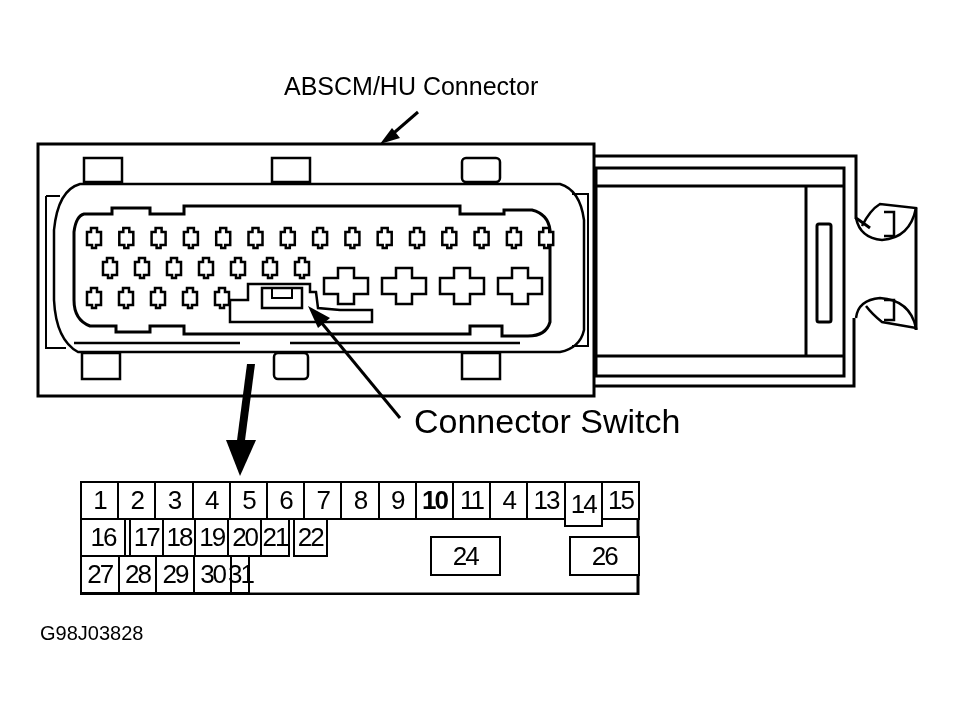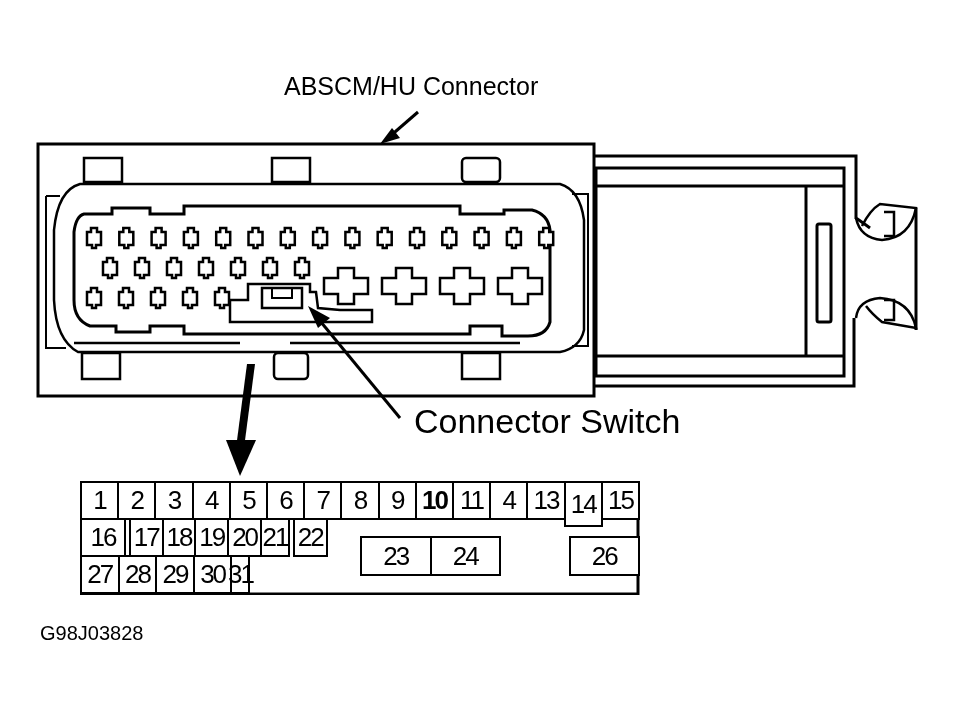--- a/index.html
+++ b/index.html
@@ -146,21 +146,20 @@
     <div class="cell" style="left: 446.4px; top: 0px; width: 39.2px; height: 39px;">13</div>
     <div class="cell" style="left: 483.6px; top: 0px; width: 39.2px; height: 46px;">14</div>
     <div class="cell" style="left: 520.8px; top: 0px; width: 39.2px; height: 39px;">15</div>
     <div class="cell" style="left: 0; top: 37px; width: 46px; height: 39px;">16</div>
     <div class="cell" style="left: 48.8px; top: 37px; width: 34.8px; height: 39px;">17</div>
     <div class="cell" style="left: 81.6px; top: 37px; width: 34.8px; height: 39px;">18</div>
     <div class="cell" style="left: 114.4px; top: 37px; width: 34.8px; height: 39px;">19</div>
     <div class="cell" style="left: 147.2px; top: 37px; width: 34.8px; height: 39px;">20</div>
     <div class="cell" style="left: 180px; top: 37px; width: 30px; height: 39px;">21</div>
     <div class="cell" style="left: 212.8px; top: 37px; width: 34.8px; height: 39px;">22</div>
-    <div class="cell" style="left: 280px; top: 55px; width: 71.5px; height: 40px;">23</div>
     <div class="cell" style="left: 349.5px; top: 55px; width: 71.5px; height: 40px;">24</div>
     <div class="cell" style="left: 488.5px; top: 55px; width: 71.5px; height: 40px;">26</div>
     <div class="cell" style="left: 0px; top: 74px; width: 39.6px; height: 39px;">27</div>
     <div class="cell" style="left: 37.6px; top: 74px; width: 39.6px; height: 39px;">28</div>
     <div class="cell" style="left: 75.2px; top: 74px; width: 39.6px; height: 39px;">29</div>
     <div class="cell" style="left: 112.8px; top: 74px; width: 39.6px; height: 39px;">30</div>
     <div class="cell" style="left: 150.4px; top: 74px; width: 20px; height: 39px;">31</div>
   </div>
 
 </body></html>

